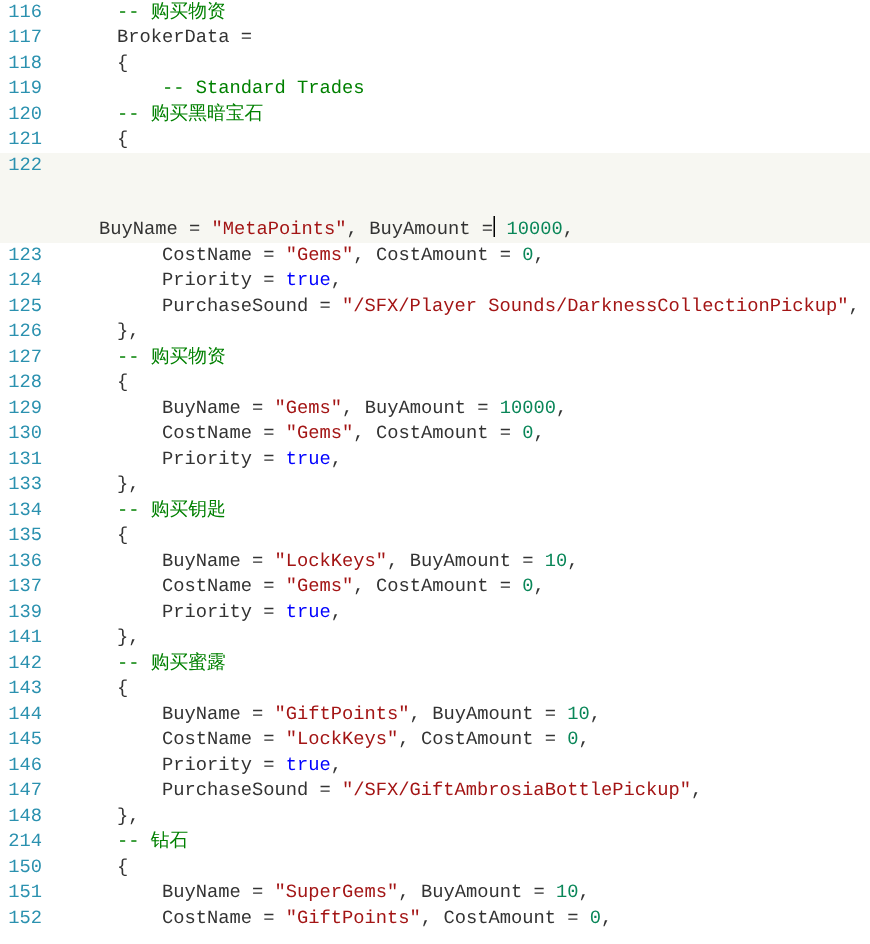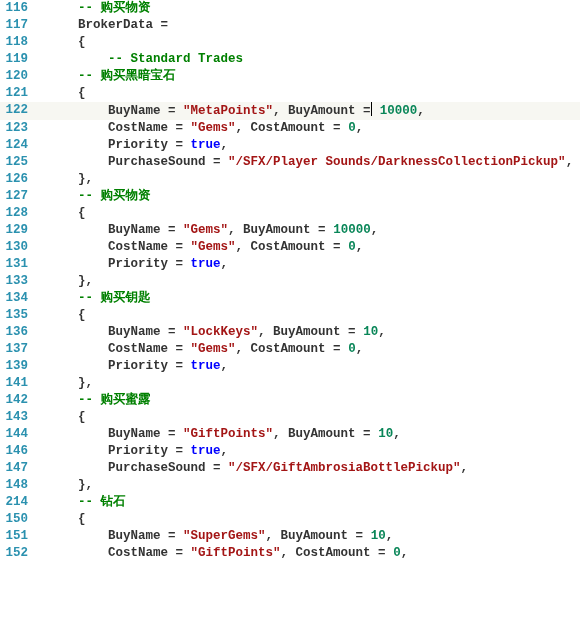--- a/index.html
+++ b/index.html
@@ -14,23 +14,22 @@
   .editor {
     display: flex;
     flex-direction: column;
   }
   .line {
     display: flex;
     align-items: flex-start;
     min-height: 17px;
     line-height: 17px;
     white-space: pre;
-    font-weight: bold;
-  }
-  .line.hl { background: #f7f7f2; }
+  }
+  .line.hl { background: #f7f7f2; flex-direction: column; }
   .gutter {
     width: 42px;
     flex: 0 0 42px;
     text-align: right;
     padding-right: 14px;
     color: #2b91af;
     user-select: none;
   }
   .code {
     flex: 1;
@@ -182,20 +181,24 @@
   <div class="line">
     <div class="gutter">143</div>
     <div class="code"><span>    </span><span class="c-punct">{</span></div>
   </div>
 
   <div class="line">
     <div class="gutter">144</div>
     <div class="code"><span>        </span><span class="c-ident">BuyName</span><span class="c-punct"> = </span><span class="c-string">"GiftPoints"</span><span class="c-punct">,</span> <span class="c-ident">BuyAmount</span><span class="c-punct"> = </span><span class="c-number">10</span><span class="c-punct">,</span></div>
   </div>
 
+  <div class="line">
+    <div class="gutter">145</div>
+    <div class="code"><span>        </span><span class="c-ident">CostName</span><span class="c-punct"> = </span><span class="c-string">"LockKeys"</span><span class="c-punct">,</span> <span class="c-ident">CostAmount</span><span class="c-punct"> = </span><span class="c-number">0</span><span class="c-punct">,</span></div>
+  </div>
 
   <div class="line">
     <div class="gutter">146</div>
     <div class="code"><span>        </span><span class="c-ident">Priority</span><span class="c-punct"> = </span><span class="c-keyword">true</span><span class="c-punct">,</span></div>
   </div>
 
   <div class="line">
     <div class="gutter">147</div>
     <div class="code"><span>        </span><span class="c-ident">PurchaseSound</span><span class="c-punct"> = </span><span class="c-string">"/SFX/GiftAmbrosiaBottlePickup"</span><span class="c-punct">,</span></div>
   </div>

